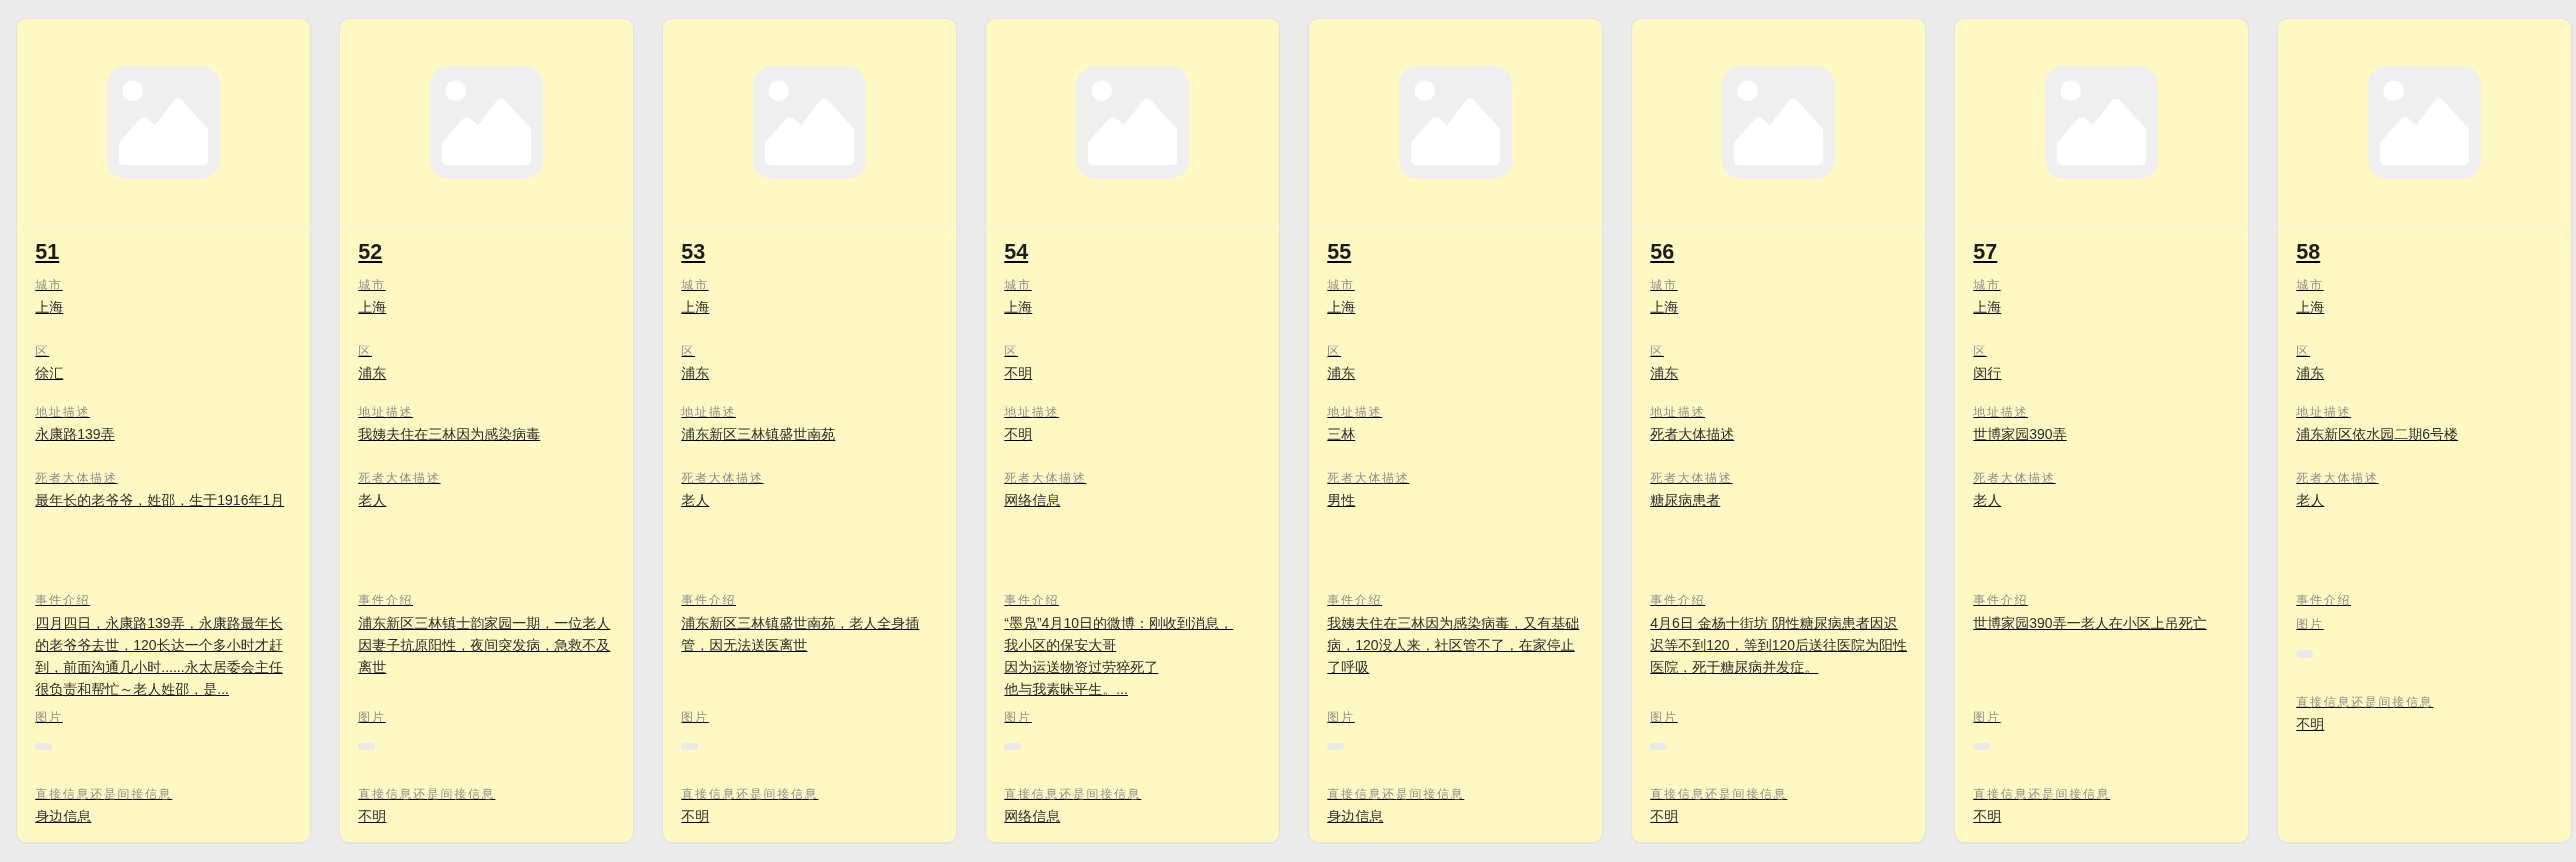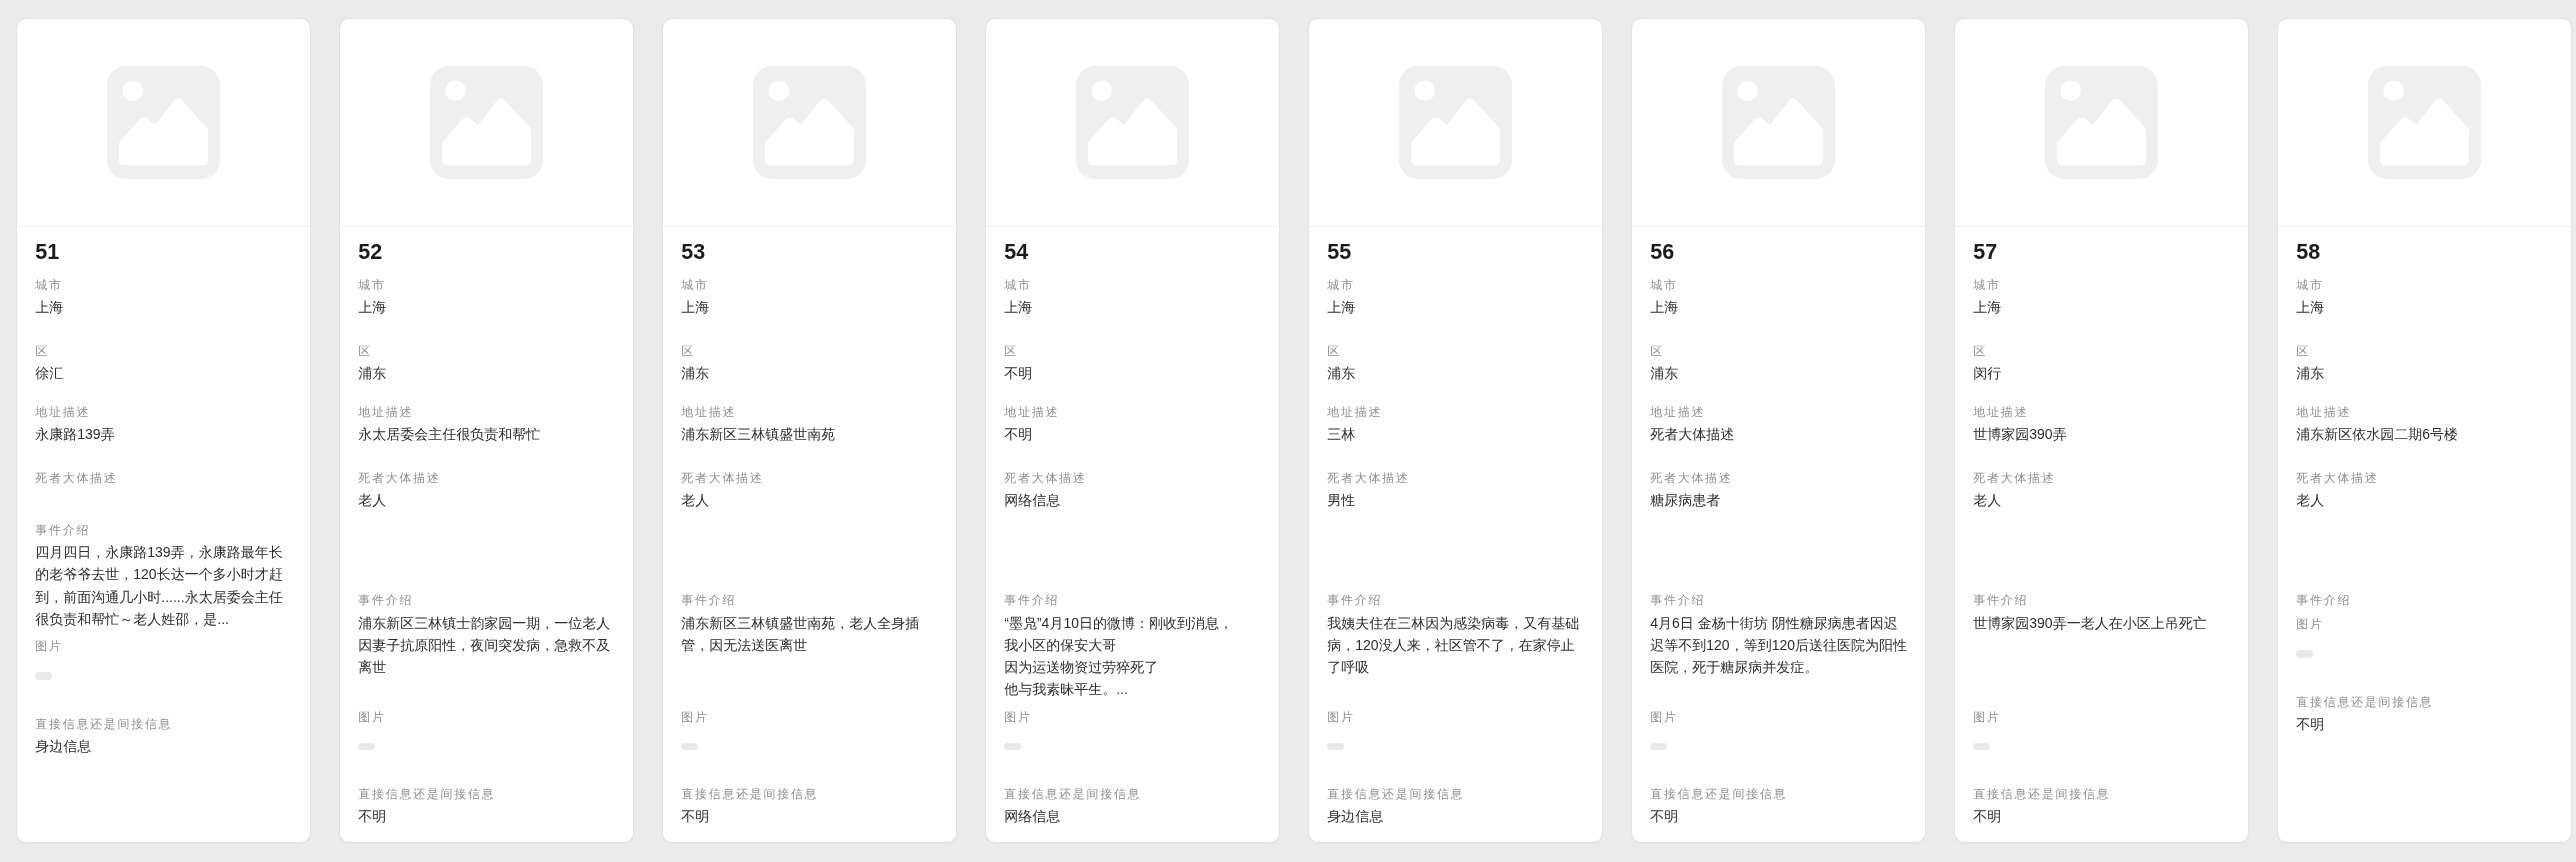--- a/index.html
+++ b/index.html
@@ -15,26 +15,27 @@
     box-sizing: border-box;
     display: grid;
     grid-template-columns: repeat(8, 295px);
     column-gap: 28px;
     padding: 18px 0 20px 16.3px;
   }
   .card {
     box-sizing: border-box;
     width: 295px;
     height: 825px;
-    background: #ffffff;
+    background: #fef9c3;
     border: 0.9px solid #e2e2e2;
     border-radius: 10.3px;
     overflow: hidden;
     cursor: pointer;
     box-shadow: 0 0.9px 1.7px rgba(0,0,0,0.03);
+    text-decoration: underline;
   }
   .card-image {
     box-sizing: border-box;
     height: 208px;
     border-bottom: 0.9px solid #f2f2f2;
     display: flex;
     align-items: center;
     justify-content: center;
   }
   .card-body {
@@ -110,20 +111,21 @@
         <div class="fvalue">徐汇</div>
       </div>
 
       <div class="field f-address">
         <span class="flabel">地址描述</span>
         <div class="fvalue">永康路139弄</div>
       </div>
 
       <div class="field f-deceased">
         <span class="flabel">死者大体描述</span>
+        <div class="fvalue v-deceased">最年长的老爷爷，姓邵，生于1916年1月</div>
       </div>
 
       <div class="field f-event">
         <span class="flabel">事件介绍</span>
         <div class="fvalue v-event">四月四日，永康路139弄，永康路最年长的老爷爷去世，120长达一个多小时才赶到，前面沟通几小时......永太居委会主任很负责和帮忙～老人姓邵，是...</div>
       </div>
 
       <div class="field f-image">
         <span class="flabel">图片</span>
         <div class="thumb-pill"></div>
@@ -152,21 +154,21 @@
         <div class="fvalue">上海</div>
       </div>
 
       <div class="field f-district">
         <span class="flabel">区</span>
         <div class="fvalue">浦东</div>
       </div>
 
       <div class="field f-address">
         <span class="flabel">地址描述</span>
-        <div class="fvalue">永太居委会主任很负责和帮忙</div>
+        <div class="fvalue">我姨夫住在三林因为感染病毒</div>
       </div>
 
       <div class="field f-deceased">
         <span class="flabel">死者大体描述</span>
         <div class="fvalue v-deceased">老人</div>
       </div>
 
       <div class="field f-event">
         <span class="flabel">事件介绍</span>
         <div class="fvalue v-event">浦东新区三林镇士韵家园一期，一位老人因妻子抗原阳性，夜间突发病，急救不及离世</div>

